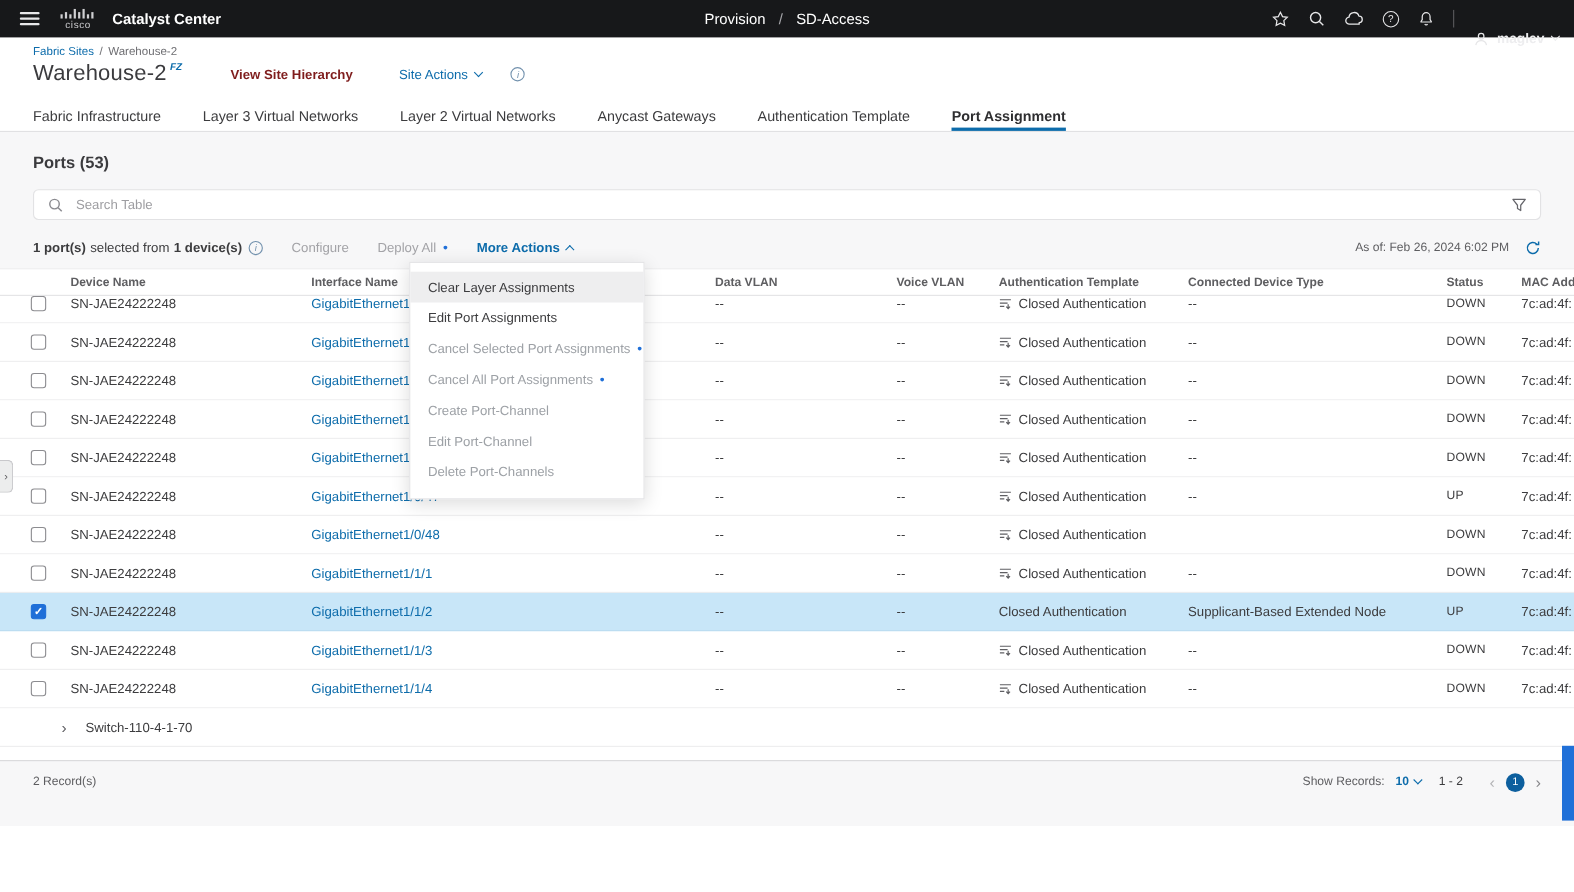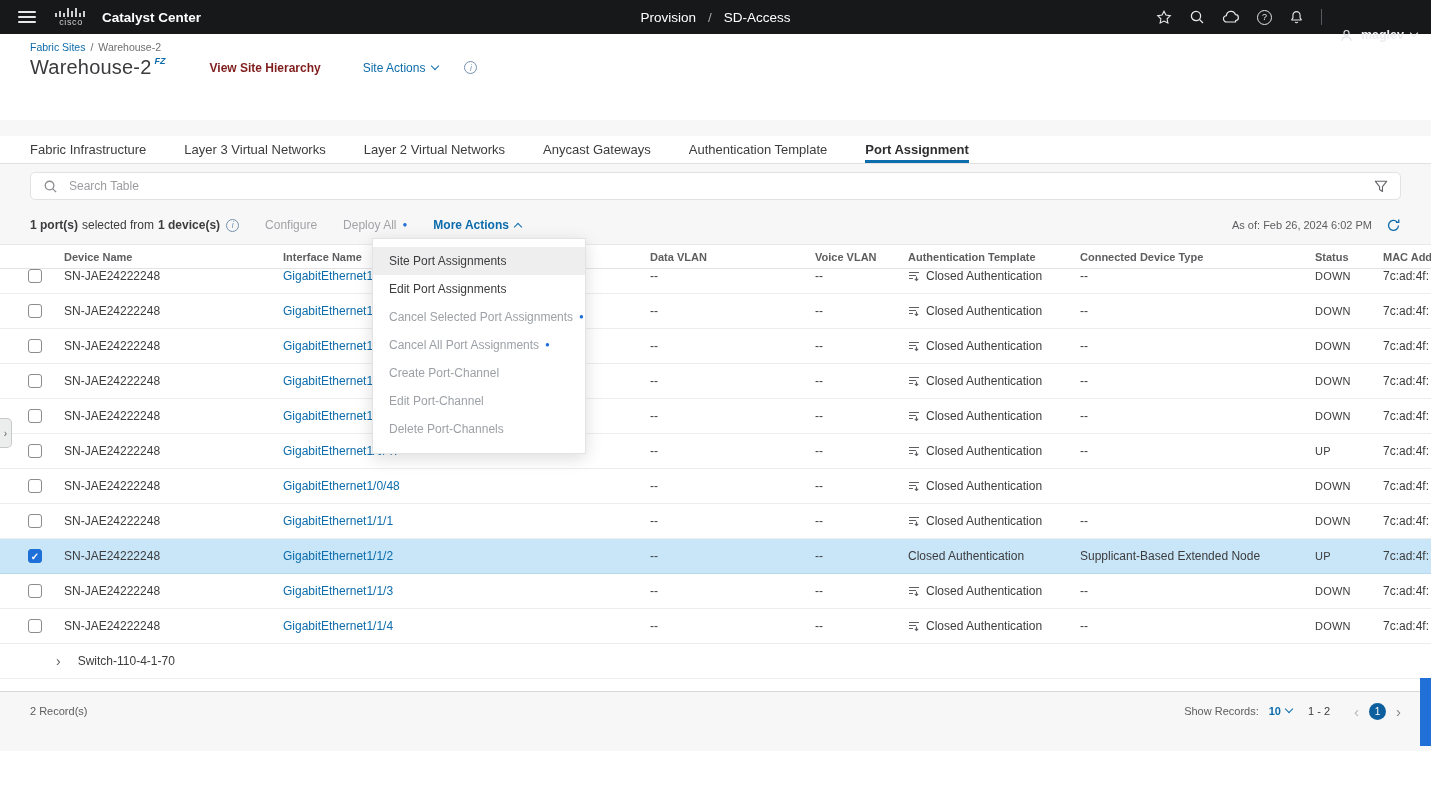--- a/index.html
+++ b/index.html
@@ -31,21 +31,21 @@
   .link-strong { color:#7f1d1d; font-size:12px; font-weight:600; margin-left:44px; cursor:pointer; }
   .site-actions { color:#0d6cab; font-size:12px; margin-left:42px; display:flex; align-items:center; gap:7px; cursor:pointer; }
   .info-badge { width:13px; height:13px; border-radius:50%; border:1.1px solid #7291ad; color:#7291ad; font-size:8.5px; font-style:italic; display:inline-flex; align-items:center; justify-content:center; margin-left:26px; cursor:pointer; }
   .info-badge.inline { margin-left:6px; }
 
   .chev { display:inline-block; width:6px; height:6px; border-right:1.6px solid currentColor; border-bottom:1.6px solid currentColor; }
   .chev.down { transform:rotate(45deg); position:relative; top:-2px; }
   .chev.up { transform:rotate(-135deg); position:relative; top:2px; }
 
   
-  .tabs { position:absolute; top:92px; left:0; right:0; height:28px; background:#fff; border-bottom:1px solid #e1e1e3; display:flex; gap:38px; padding-left:30px; font-size:13px; color:#3c3c3e; z-index:5;margin-top:44px; }
+  .tabs { position:absolute; top:92px; left:0; right:0; height:28px; background:#fff; border-bottom:1px solid #e1e1e3; display:flex; gap:38px; padding-left:30px; font-size:13px; color:#3c3c3e; z-index:5; }
   .tab { display:flex; align-items:center; height:100%; cursor:pointer; border-bottom:3px solid transparent; padding-top:2px; white-space:nowrap; }
   .tab.active { border-bottom-color:#0d6cab; font-weight:600; color:#2e2e30; }
 
   
   .content { position:absolute; top:120px; left:0; right:0; bottom:0; background:#f7f7f8; overflow:hidden; }
   .heading { margin:20px 0 0 30px; font-size:15px; color:#3b3b3e;font-weight:bold; }
   .searchbar { margin:15px 30px 0; height:28px; background:#fff; border:1px solid #e2e2e4; border-radius:5px; display:flex; align-items:center; padding:0 12px; gap:9px; }
   .searchbar input { flex:1; border:0; outline:0; font-size:12px; color:#3c3c3e; background:transparent; font-family:inherit; }
   .searchbar input::placeholder { color:#9d9da1; }
   .actionrow { margin:16px 30px 0; display:flex; align-items:center; font-size:12px; color:#3c3c3e; height:18px; }
@@ -487,21 +487,21 @@
         <span class="range">1 - 2</span>
         <span class="pg-prev">‹</span>
         <span class="pg-circle">1</span>
         <span class="pg-next">›</span>
       </div>
     </div>
   </main>
 
   <div class="menu">
     <div class="menu-item hover">
-        <span>Site Port Assignments</span>
+        <span>Clear Layer Assignments</span>
       </div>
     <div class="menu-item">
         <span>Edit Port Assignments</span>
       </div>
     <div class="menu-item disabled">
       <span>Cancel Selected Port Assignments</span>
         <span class="dot-blue">●</span>
     </div>
     <div class="menu-item disabled">
       <span>Cancel All Port Assignments</span>

